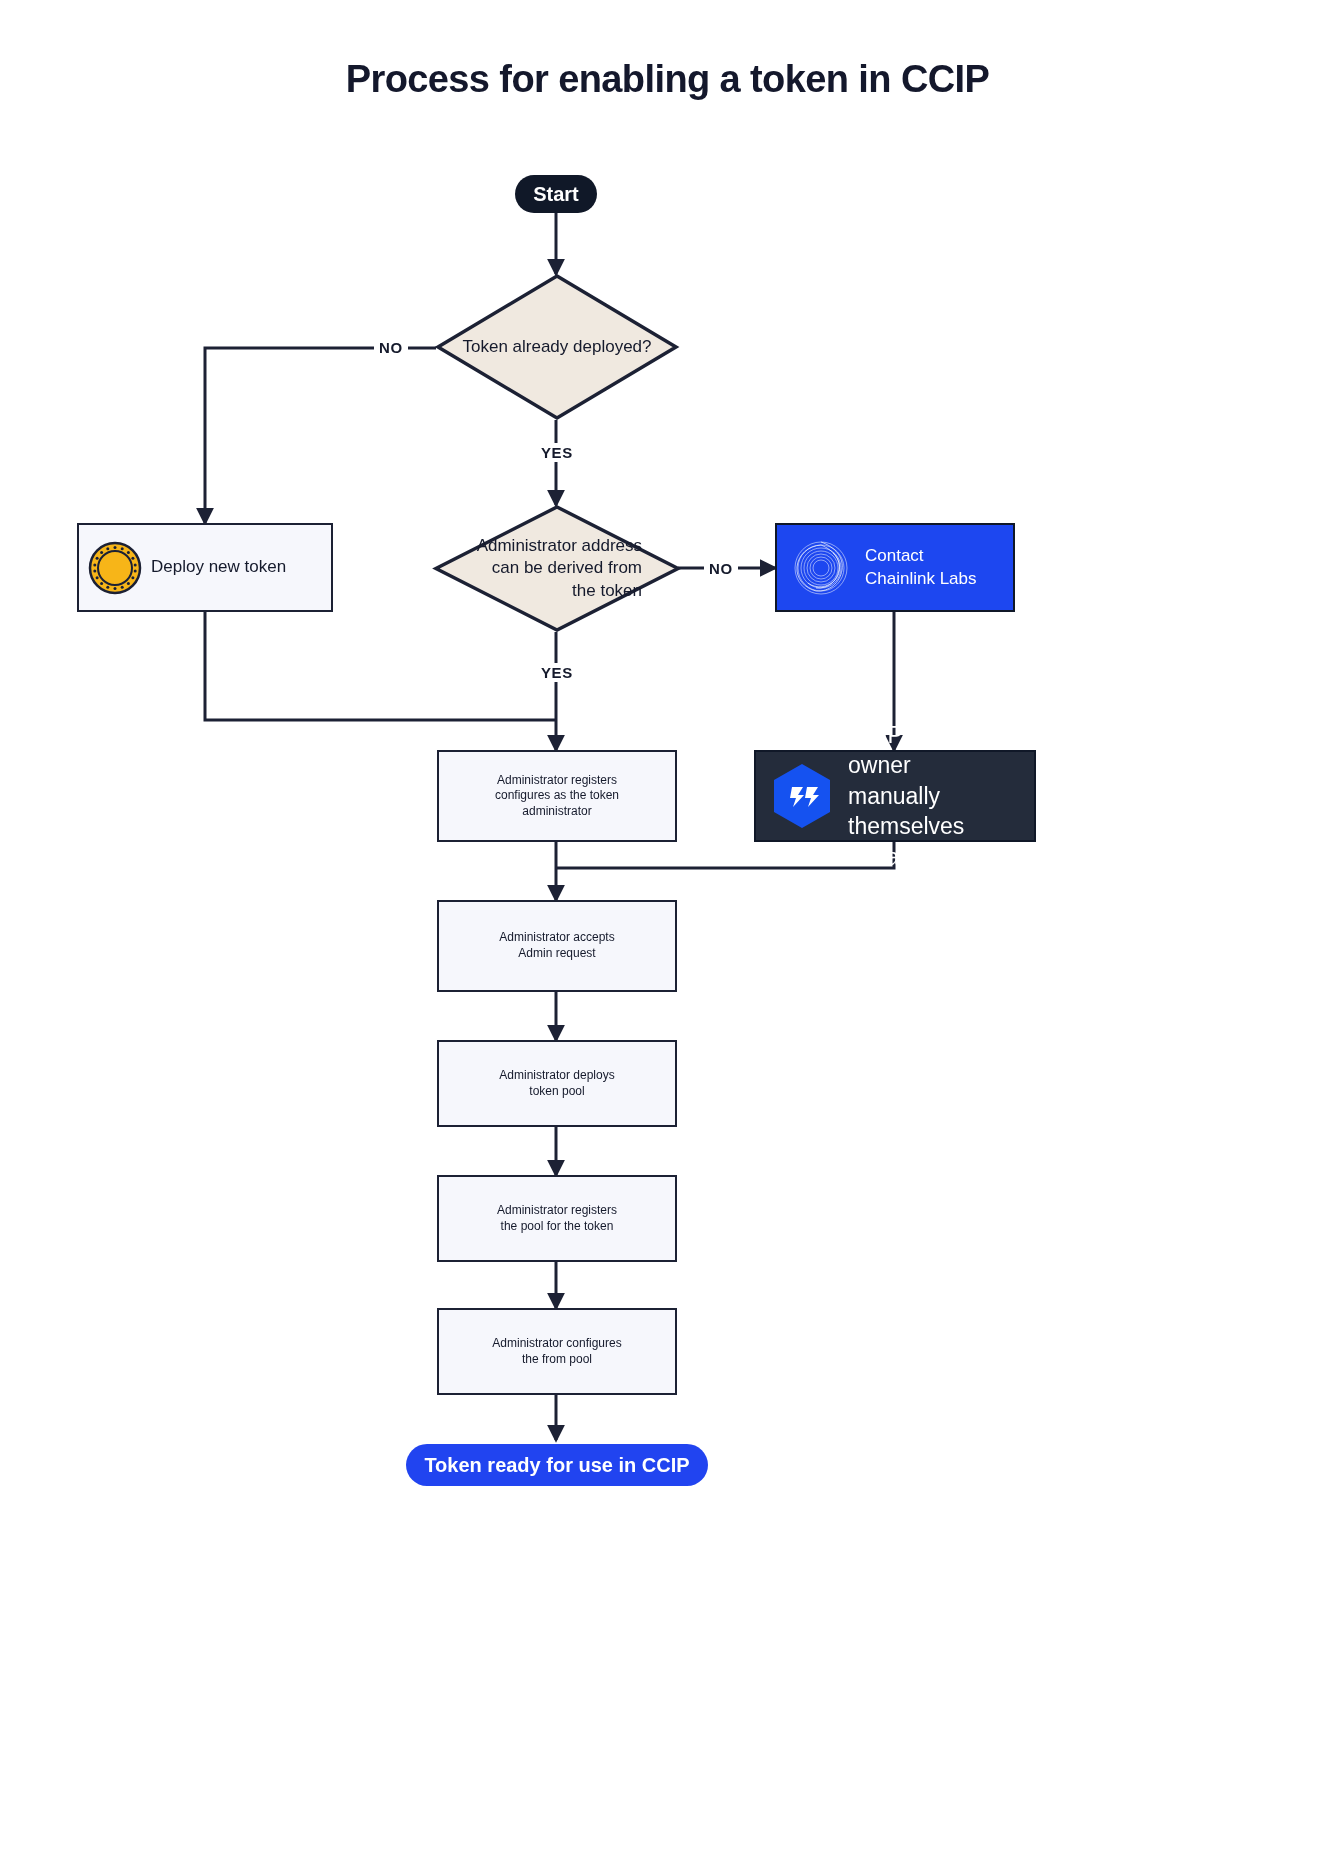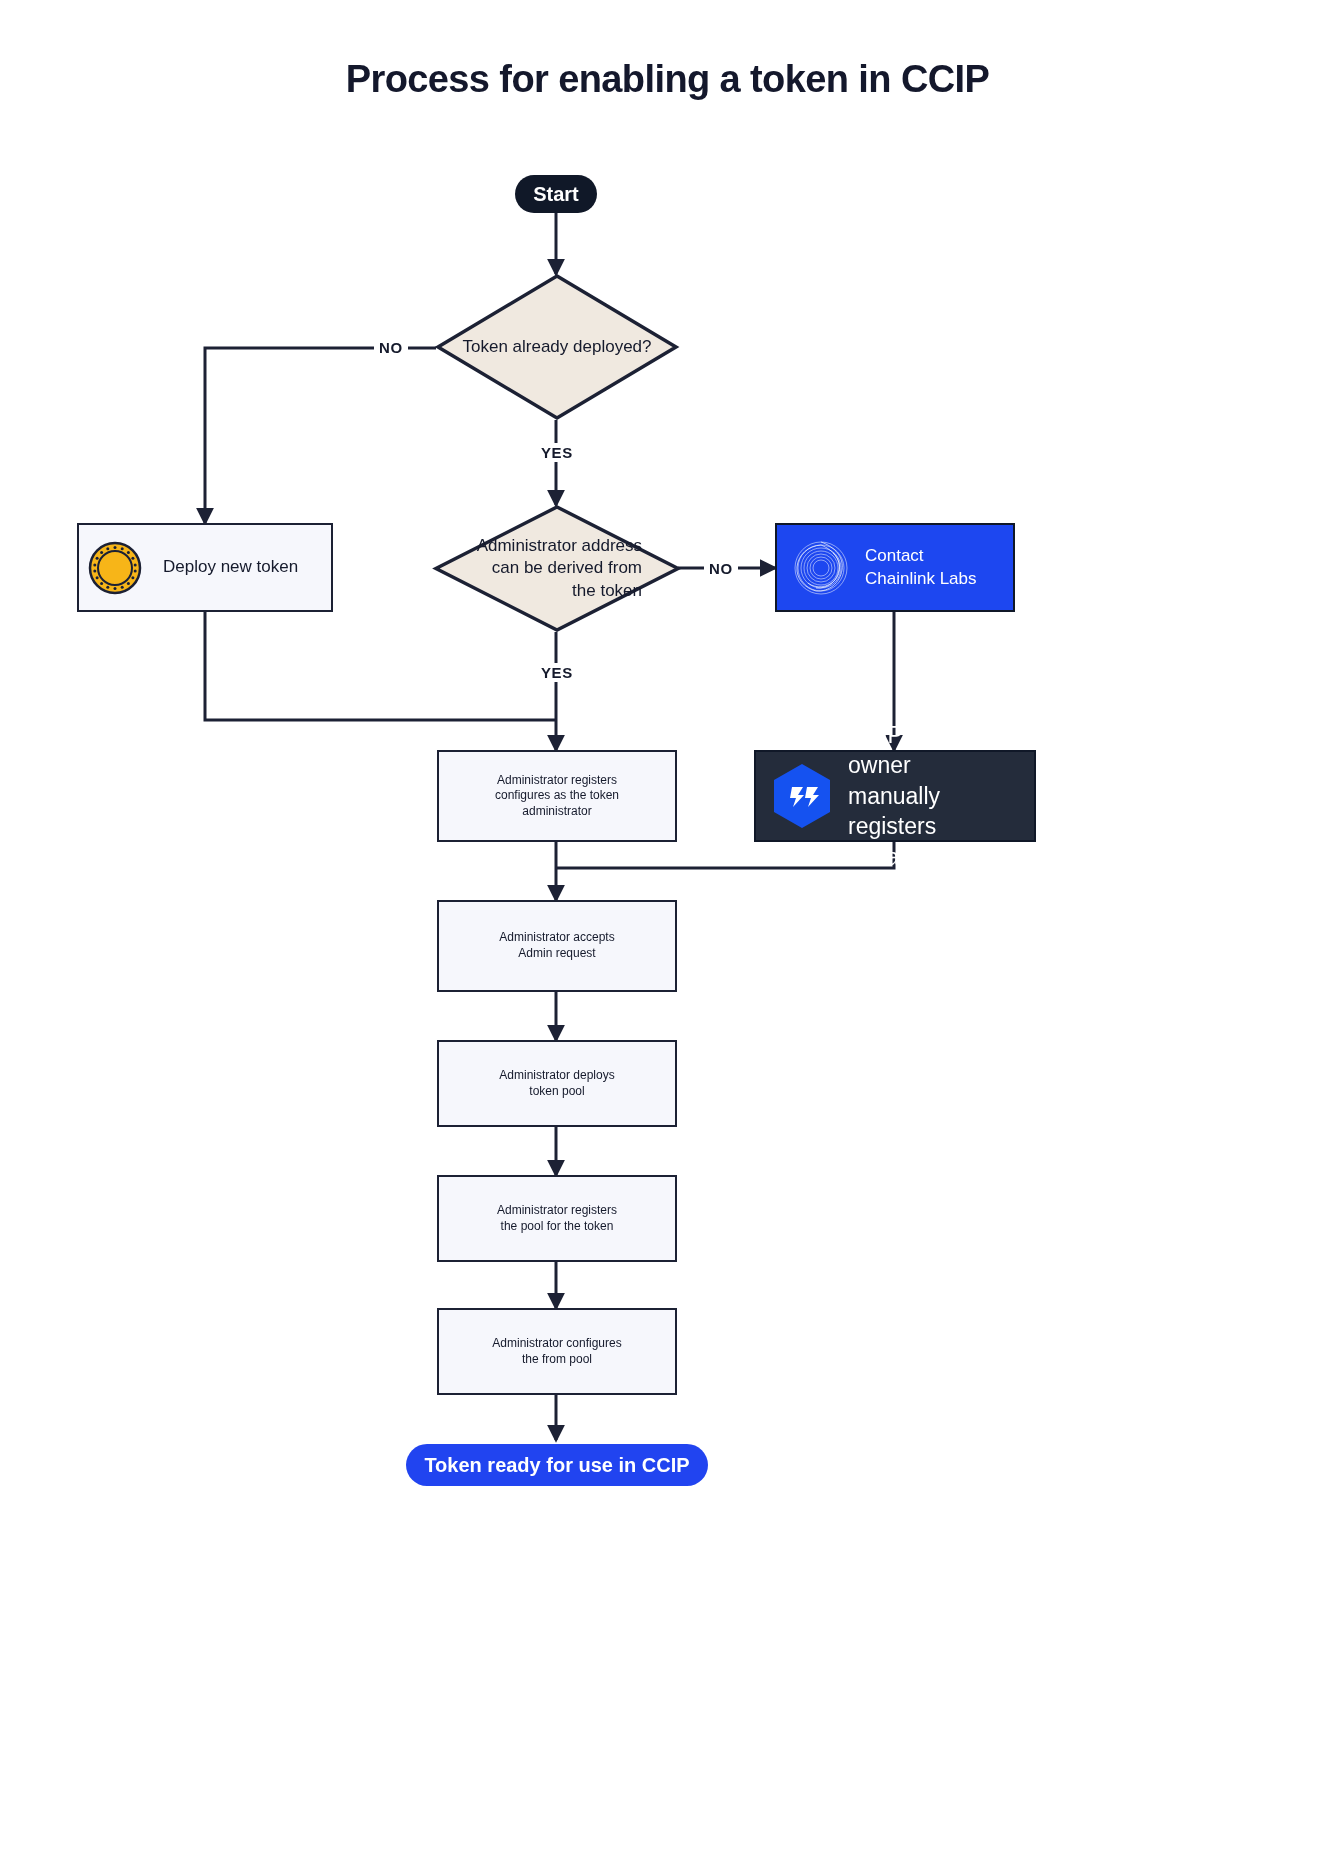--- a/index.html
+++ b/index.html
@@ -74,21 +74,20 @@
   }
 
   .proc-wide {
     background: #f6f7fc;
     border: 2.5px solid #1c2134;
     font-size: 17px;
     color: #151a2c;
     display: flex;
     align-items: center;
     justify-content: flex-start;
-    gap: 12px;
   }
 
   
   .diamond-wrap {
     position: absolute;
   }
   .diamond-wrap svg {
     position: absolute;
     left: 0;
     top: 0;
@@ -289,21 +288,21 @@
 <div class="node box-dark" style="left:754px; top:750px; width:282px; height:92px;">
   <span class="icon-slot" style="width:92px;">
     <svg width="62" height="68" viewBox="0 0 62 68" xmlns="http://www.w3.org/2000/svg">
       <polygon points="31,2 59,18 59,50 31,66 3,50 3,18" fill="#1552f0"></polygon>
       <path d="M21 25 L32 25 L27 33 L33 33 L22 45 L25 36 L19 36 Z" fill="#ffffff"></path>
       <path d="M36 25 L47 25 L42 33 L48 33 L37 45 L40 36 L34 36 Z" fill="#ffffff"></path>
     </svg>
   </span>
   <span class="txt-slot">
     <span>CCIP contract owner</span><br>
-    <span>manually registers</span><br>
+    <span>manually themselves</span><br>
     <span>the administrator</span>
   </span>
 </div>
 
 <div class="node proc" style="left:437px; top:900px; width:240px; height:92px;">
   <span>
     <span>Administrator accepts</span><br>
     <span>Admin request</span>
   </span>
 </div>

